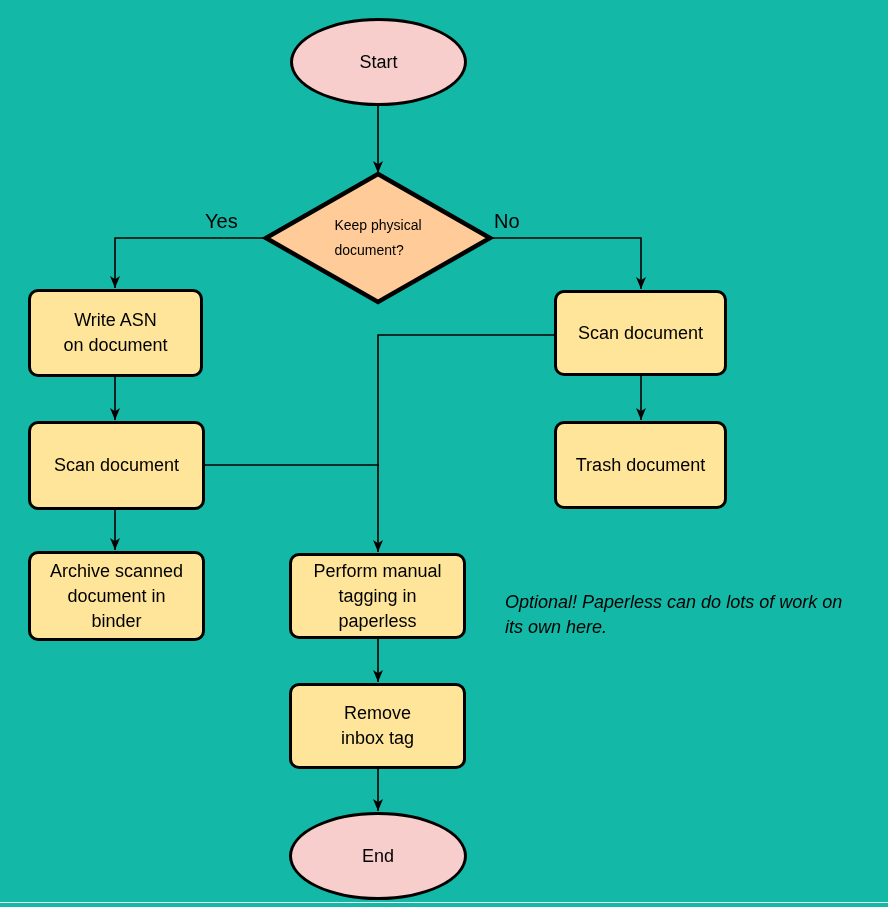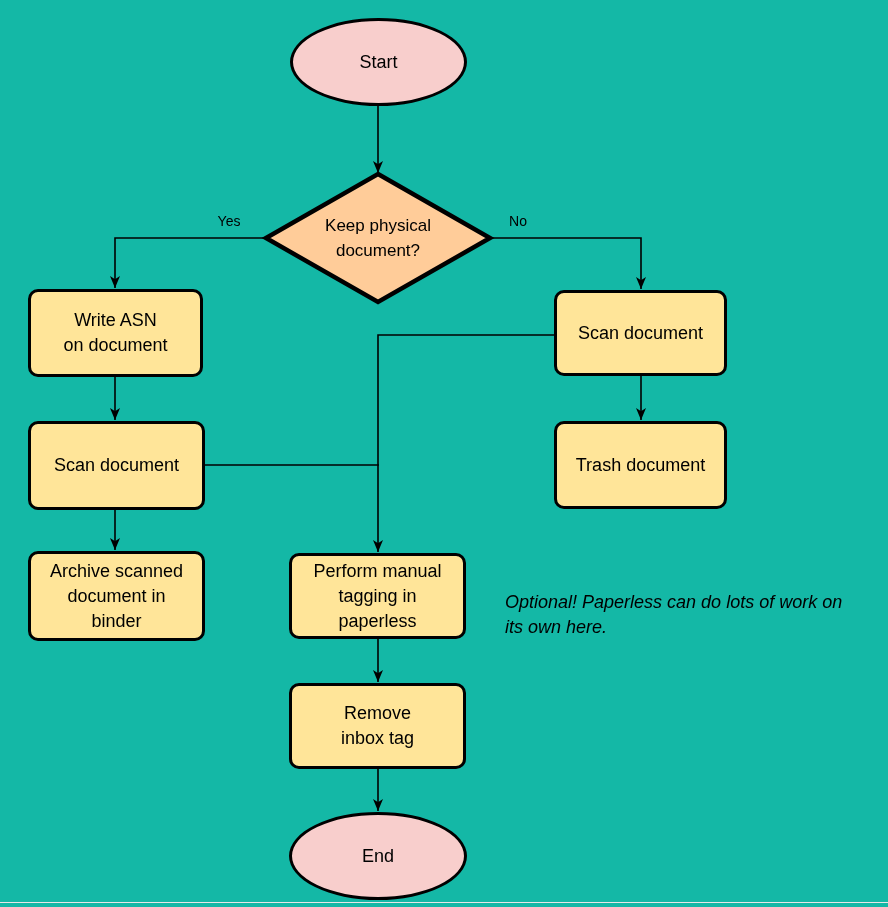--- a/index.html
+++ b/index.html
@@ -53,30 +53,28 @@
   .process {
     background: var(--process-fill, #FFE599);
     border: 3px solid var(--stroke, #000);
     border-radius: 10px;
   }
   .decision-label {
     position: absolute;
     display: flex;
     align-items: center;
     justify-content: center;
-    text-align: center;
     white-space: pre-line;
-    font-size: 17px;
+    font-size: 14px;
     line-height: 25px;
   }
   .edge-label {
     position: absolute;
     width: 48px;
-    text-align: center;
-    font-size: 14px;
+    font-size: 20px;
     line-height: 18px;
   }
   .annotation {
     position: absolute;
     left: 505px;
     top: 590px;
     width: 404px;
     font-size: 18px;
     line-height: 25px;
     font-style: italic;

